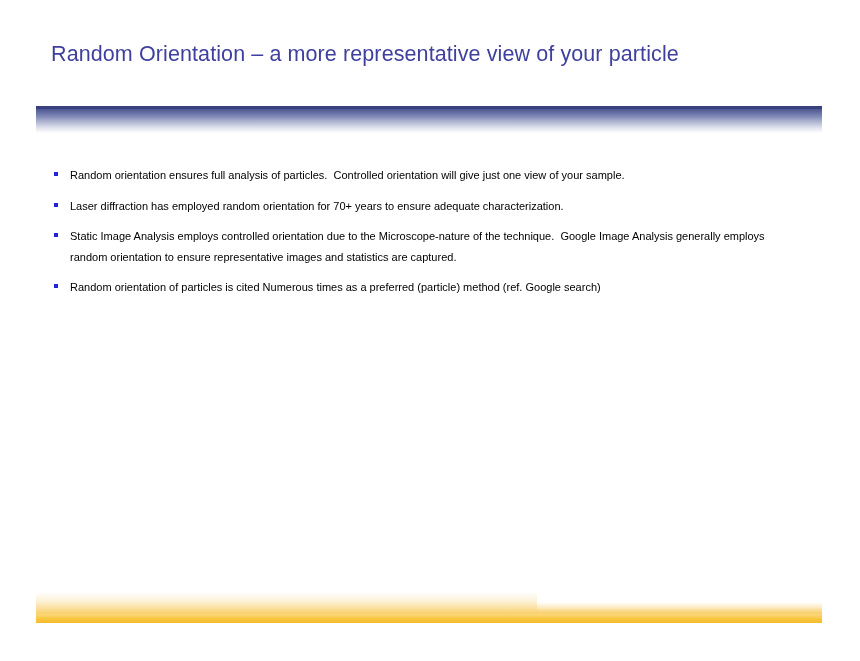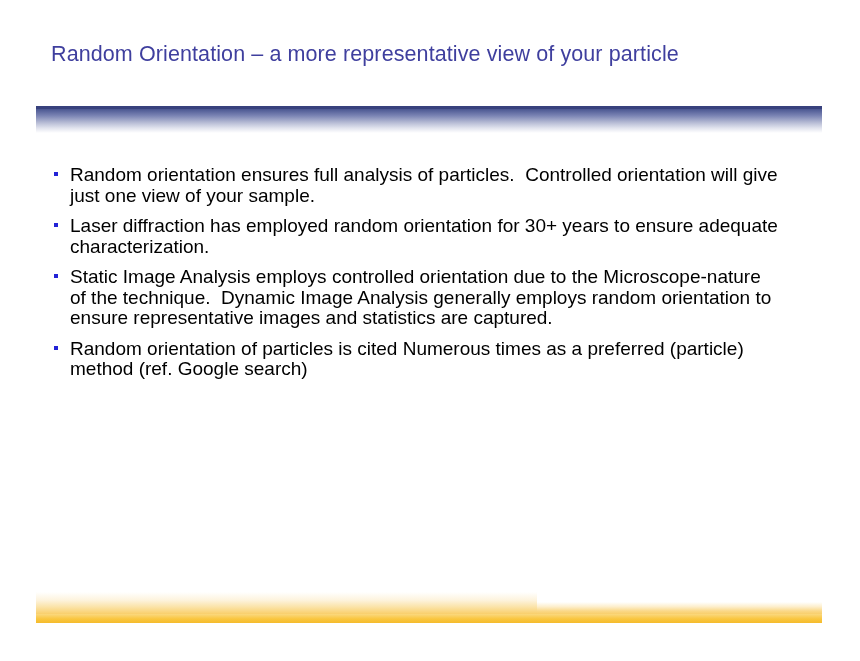--- a/index.html
+++ b/index.html
@@ -87,21 +87,21 @@
   .bullet-marker .dot {
     display: block;
     width: 4px;
     height: 4px;
     background: #2323d6;
     margin-left: 3px;
   }
   .bullet-text {
     flex: 1 1 auto;
     font-family: "Liberation Sans", sans-serif;
-    font-size: 19px;
+    font-size: 11px;
     line-height: 20.5px;
     color: #000000;
     white-space: pre-wrap;
     text-align: left;
   }
 
   
   .footer-art {
     position: absolute;
     left: 0;
@@ -155,28 +155,28 @@
       <span class="bullet-marker">
         <span class="dot"></span>
       </span>
       <span class="bullet-text">Random orientation ensures full analysis of particles.  Controlled orientation will give just one view of your sample.</span>
     </div>
 
     <div class="bullet-row">
       <span class="bullet-marker">
         <span class="dot"></span>
       </span>
-      <span class="bullet-text">Laser diffraction has employed random orientation for 30+ years to ensure adequate characterization.</span>
+      <span class="bullet-text">Laser diffraction has employed random orientation for 70+ years to ensure adequate characterization.</span>
     </div>
 
     <div class="bullet-row">
       <span class="bullet-marker">
         <span class="dot"></span>
       </span>
-      <span class="bullet-text">Static Image Analysis employs controlled orientation due to the Microscope-nature of the technique.  Dynamic Image Analysis generally employs random orientation to ensure representative images and statistics are captured.</span>
+      <span class="bullet-text">Static Image Analysis employs controlled orientation due to the Microscope-nature of the technique.  Google Image Analysis generally employs random orientation to ensure representative images and statistics are captured.</span>
     </div>
 
     <div class="bullet-row">
       <span class="bullet-marker">
         <span class="dot"></span>
       </span>
       <span class="bullet-text">Random orientation of particles is cited Numerous times as a preferred (particle) method (ref. Google search)</span>
     </div>
 
   </div>

